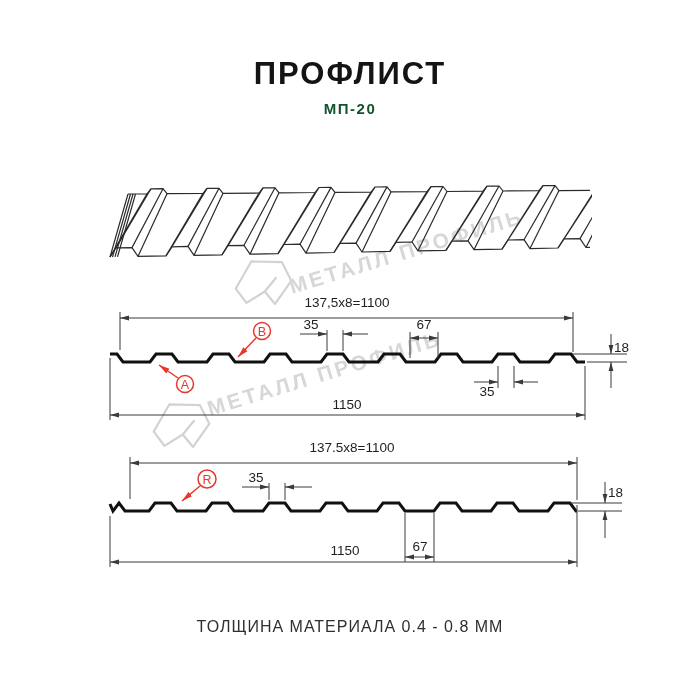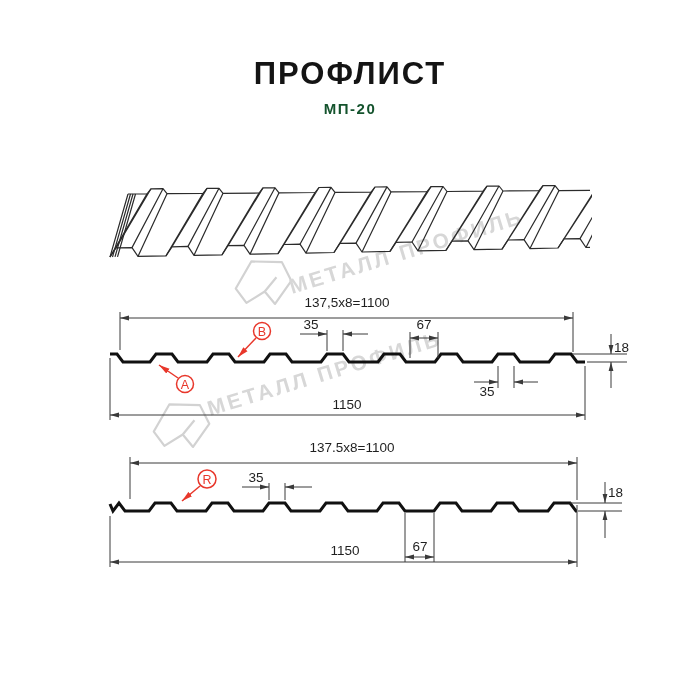--- a/index.html
+++ b/index.html
@@ -110,13 +110,14 @@
       <text class="mid" x="420" y="551">67</text>
       <text x="608" y="497">18</text>
       <text class="mid" x="345" y="555">1150</text>
 
       <line class="red" x1="200" y1="486" x2="182" y2="501" marker-end="url(#arR)"></line>
       <circle class="red" cx="207" cy="479" r="9"></circle>
       <text class="redtxt" x="207" y="483.5">R</text>
     </g>
   </svg>
 
+  <div class="footer">ТОЛЩИНА МАТЕРИАЛА 0.4 - 0.8 ММ</div>
 </div>
 
 </body></html>

